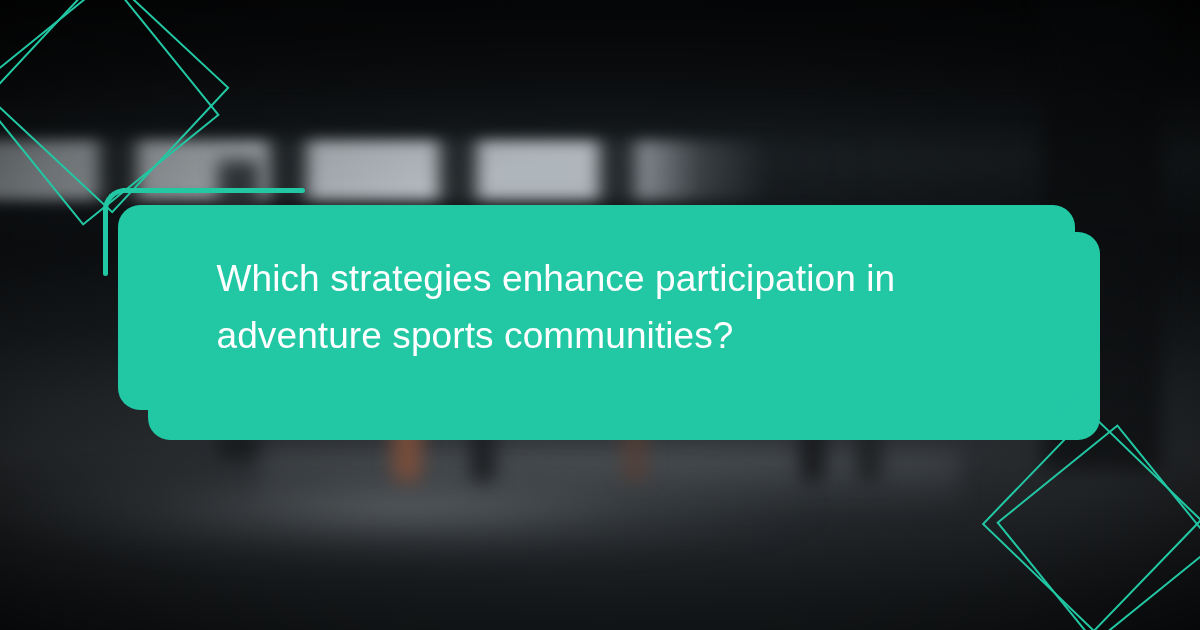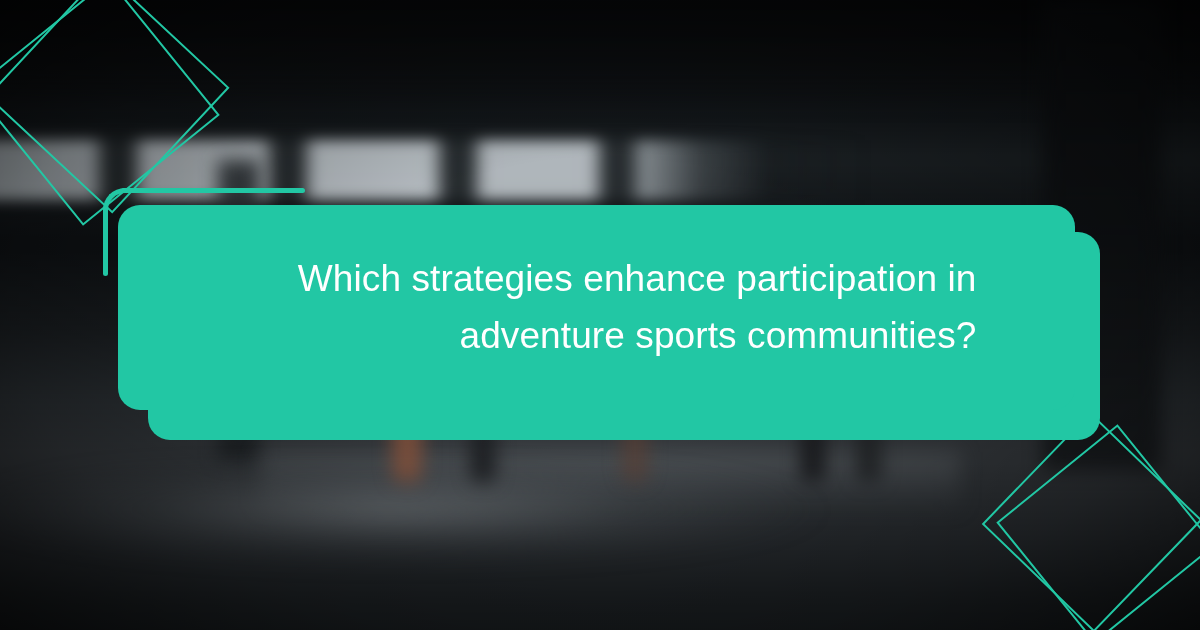--- a/index.html
+++ b/index.html
@@ -220,21 +220,21 @@
     align-items: center;
     justify-content: center;
   }
   .question {
     margin: 0;
     padding: 0 70px;
     color: #ffffff;
     font-size: 37px;
     font-weight: 400;
     line-height: 1.52;
-    text-align: right;
+    text-align: left;
     letter-spacing: 0.1px;
     max-width: 760px;
   }
 </style>
 </head>
 <body>
 
 <div class="stage" style="--accent:#22c7a4;">
 
   <div class="bg">

